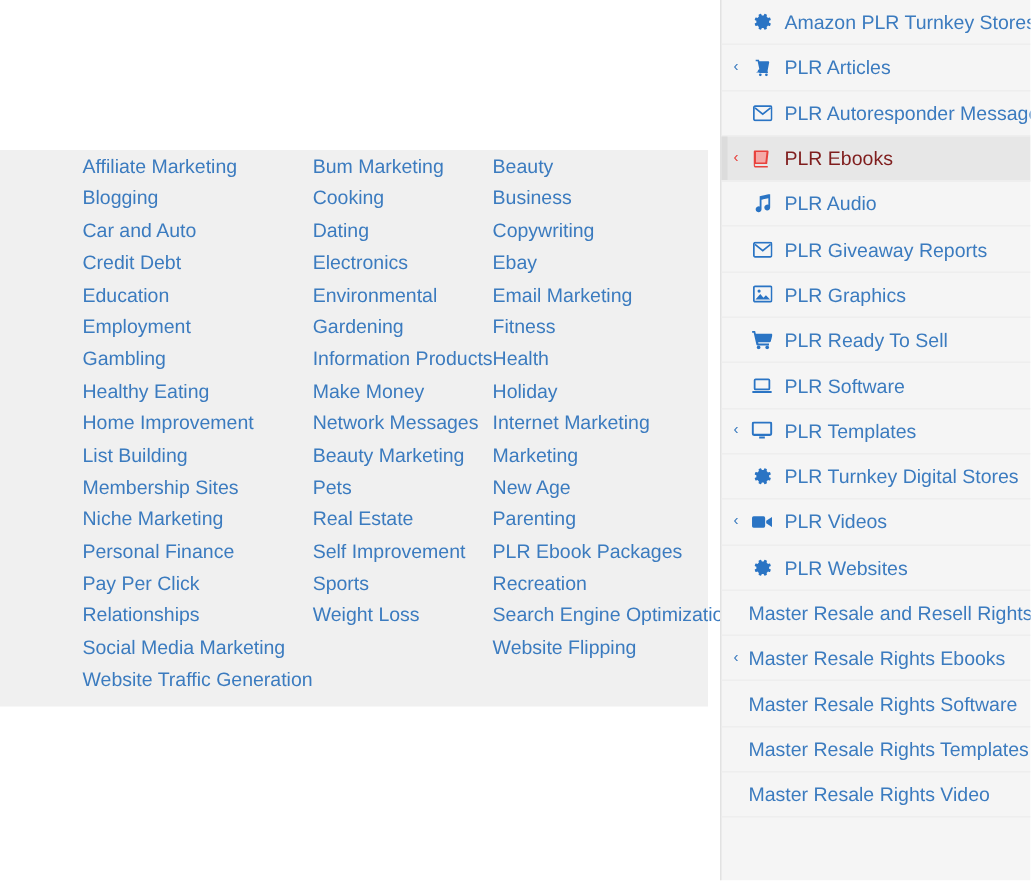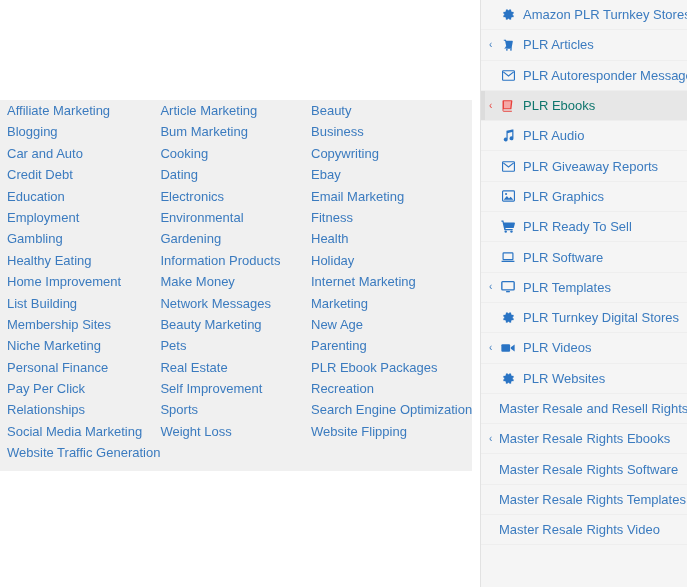--- a/index.html
+++ b/index.html
@@ -31,21 +31,21 @@
     position: absolute;
     left: 0;
     top: 0;
     width: 472px;
     display: flex;
   }
   .cat-col {
     width: 161px;
     padding: 0;
   }
-  .cat-col:first-child { padding-left: 7px; width: 154px; }
+  .cat-col:first-child { padding-left: 7px; width: 154px; margin-left: 48px; }
   .cat-link {
     display: block;
     line-height: 21.4px;
     height: 21.4px;
     color: #3b7bbf;
     font-size: 13px;
     text-decoration: none;
     white-space: nowrap;
     cursor: pointer;
   }
@@ -67,21 +67,21 @@
     display: flex;
     align-items: center;
     border-bottom: 1px solid #eeeeee;
     box-sizing: border-box;
     cursor: pointer;
     padding-left: 8px;
   }
   .menu-item.active {
     background: #e7e7e7;
   }
-  .menu-item.active .menu-label { color: #0f766e; text-align: center; }
+  .menu-item.active .menu-label { color: #7f1d1d; text-align: center; }
   .menu-item.active .chev { color: #e8413c; }
   .menu-item.active .ic svg { fill: #e8413c; }
   .menu-item.active::before {
     content: "";
     position: absolute;
     left: 0; top: 0; bottom: 0;
     width: 4px;
     background: #dcdcdc;
   }
 
@@ -131,21 +131,20 @@
         <a class="cat-link">List Building</a>
         <a class="cat-link">Membership Sites</a>
         <a class="cat-link">Niche Marketing</a>
         <a class="cat-link">Personal Finance</a>
         <a class="cat-link">Pay Per Click</a>
         <a class="cat-link">Relationships</a>
         <a class="cat-link">Social Media Marketing</a>
         <a class="cat-link">Website Traffic Generation</a>
       </div>
       <div class="cat-col">
-        <a class="cat-link">Article Marketing</a>
         <a class="cat-link">Bum Marketing</a>
         <a class="cat-link">Cooking</a>
         <a class="cat-link">Dating</a>
         <a class="cat-link">Electronics</a>
         <a class="cat-link">Environmental</a>
         <a class="cat-link">Gardening</a>
         <a class="cat-link">Information Products</a>
         <a class="cat-link">Make Money</a>
         <a class="cat-link">Network Messages</a>
         <a class="cat-link">Beauty Marketing</a>

